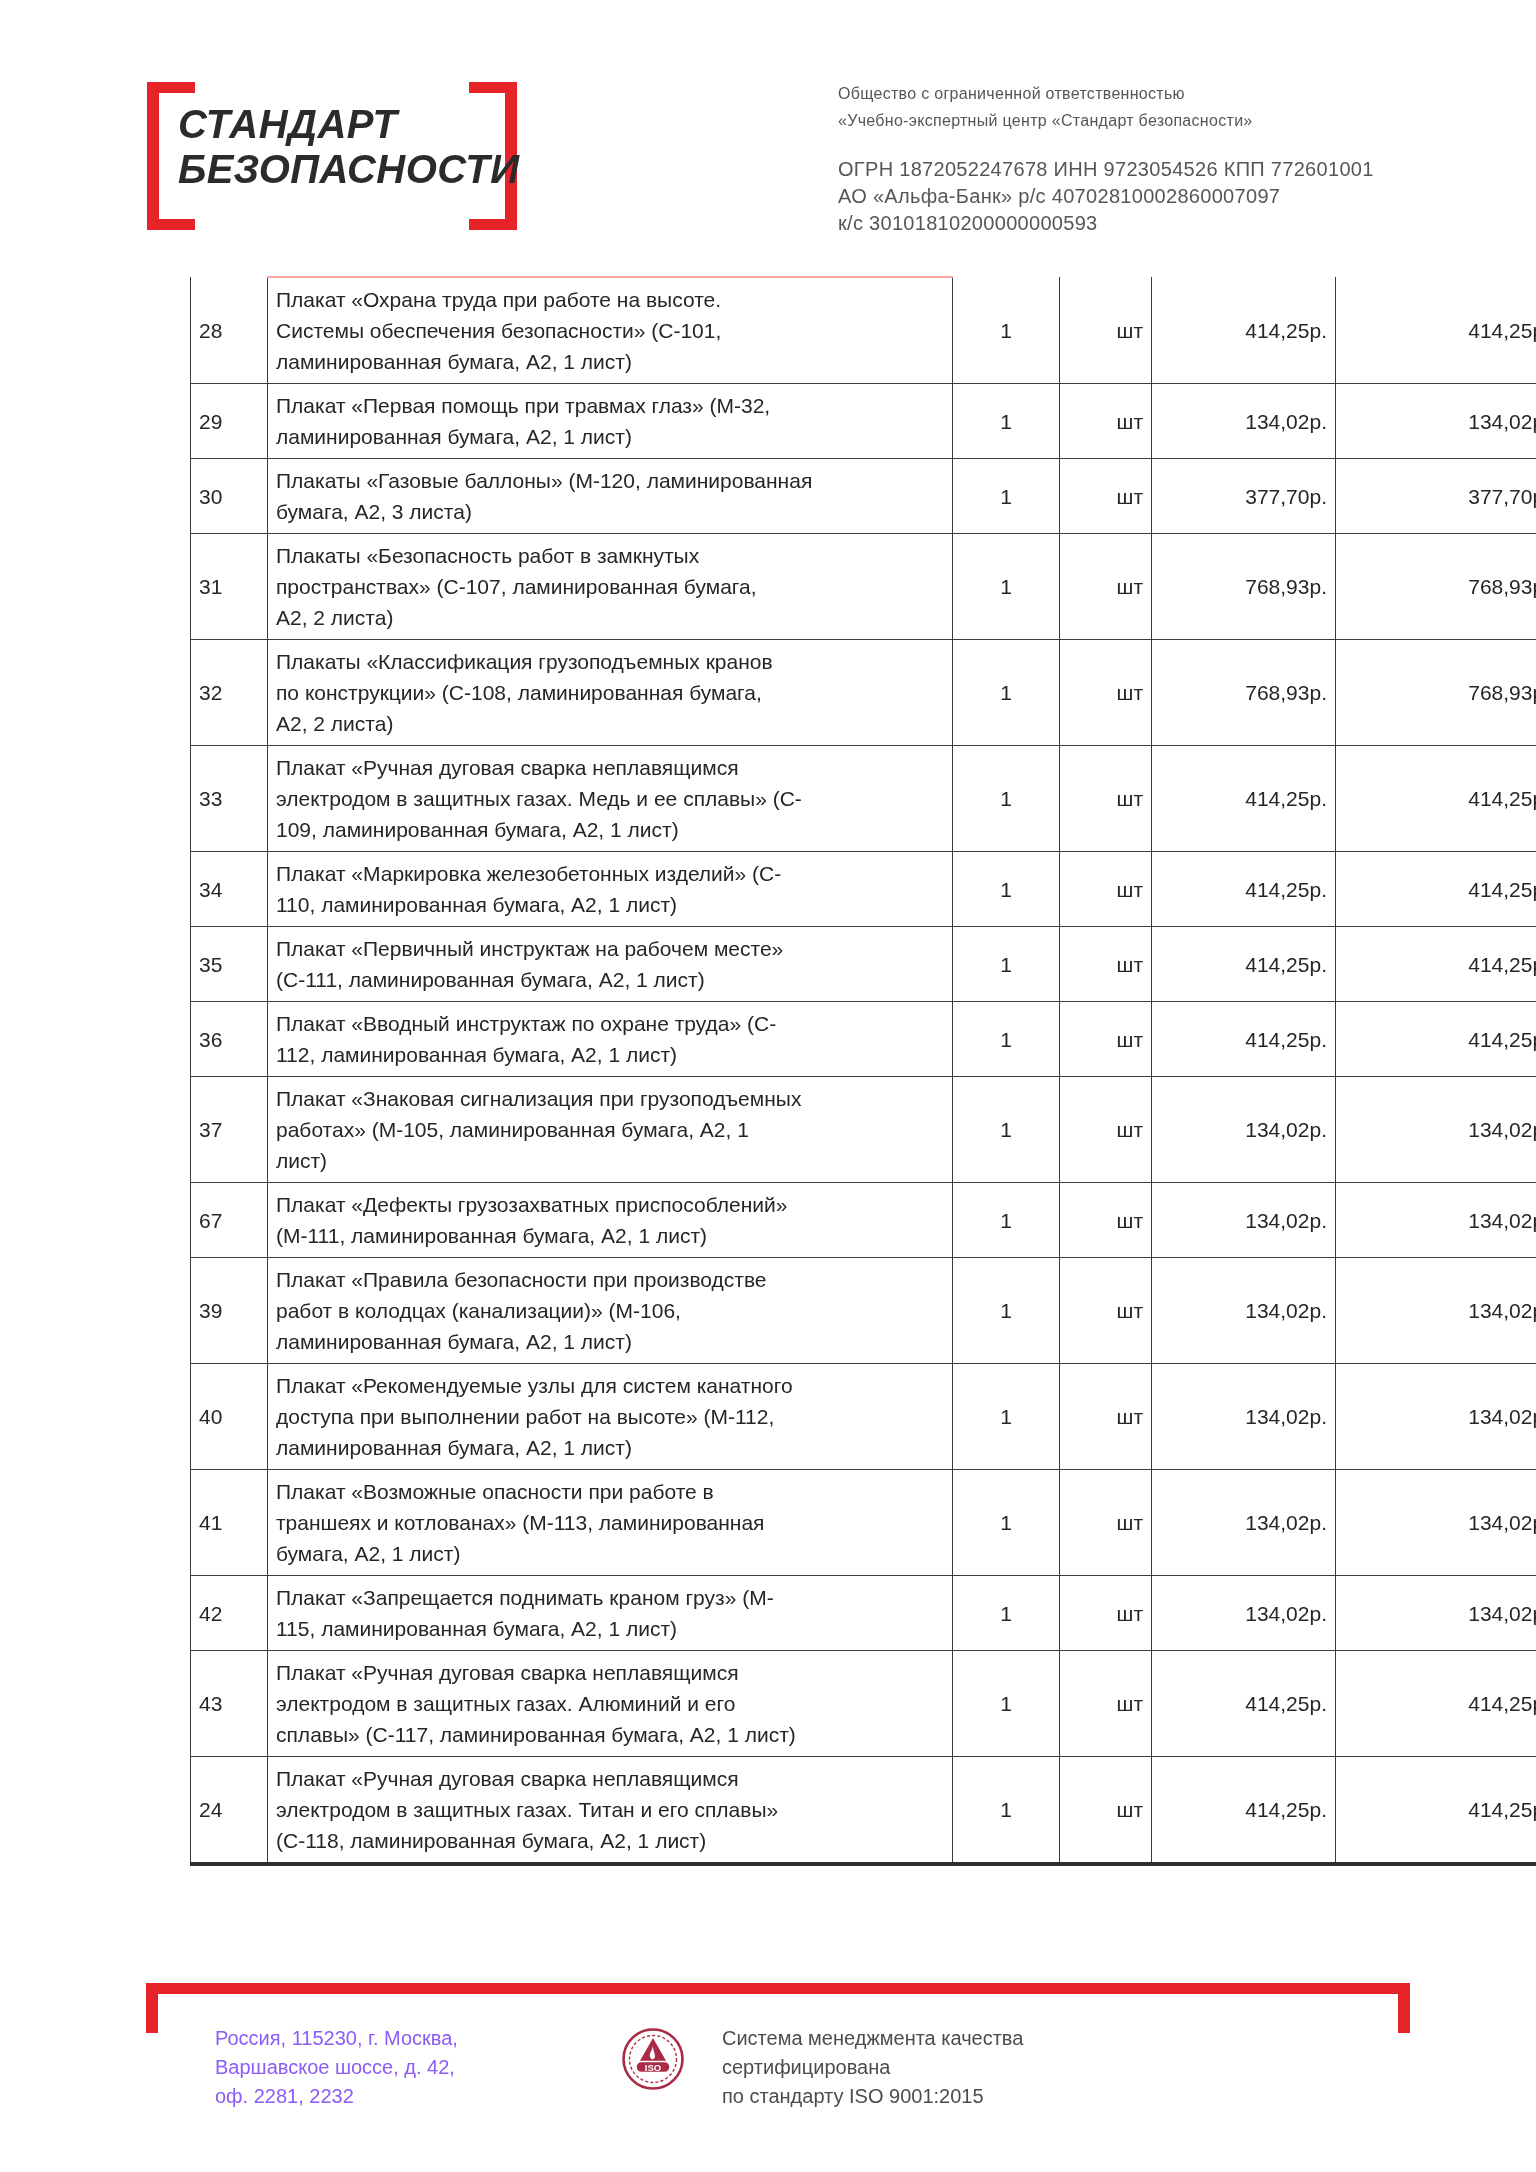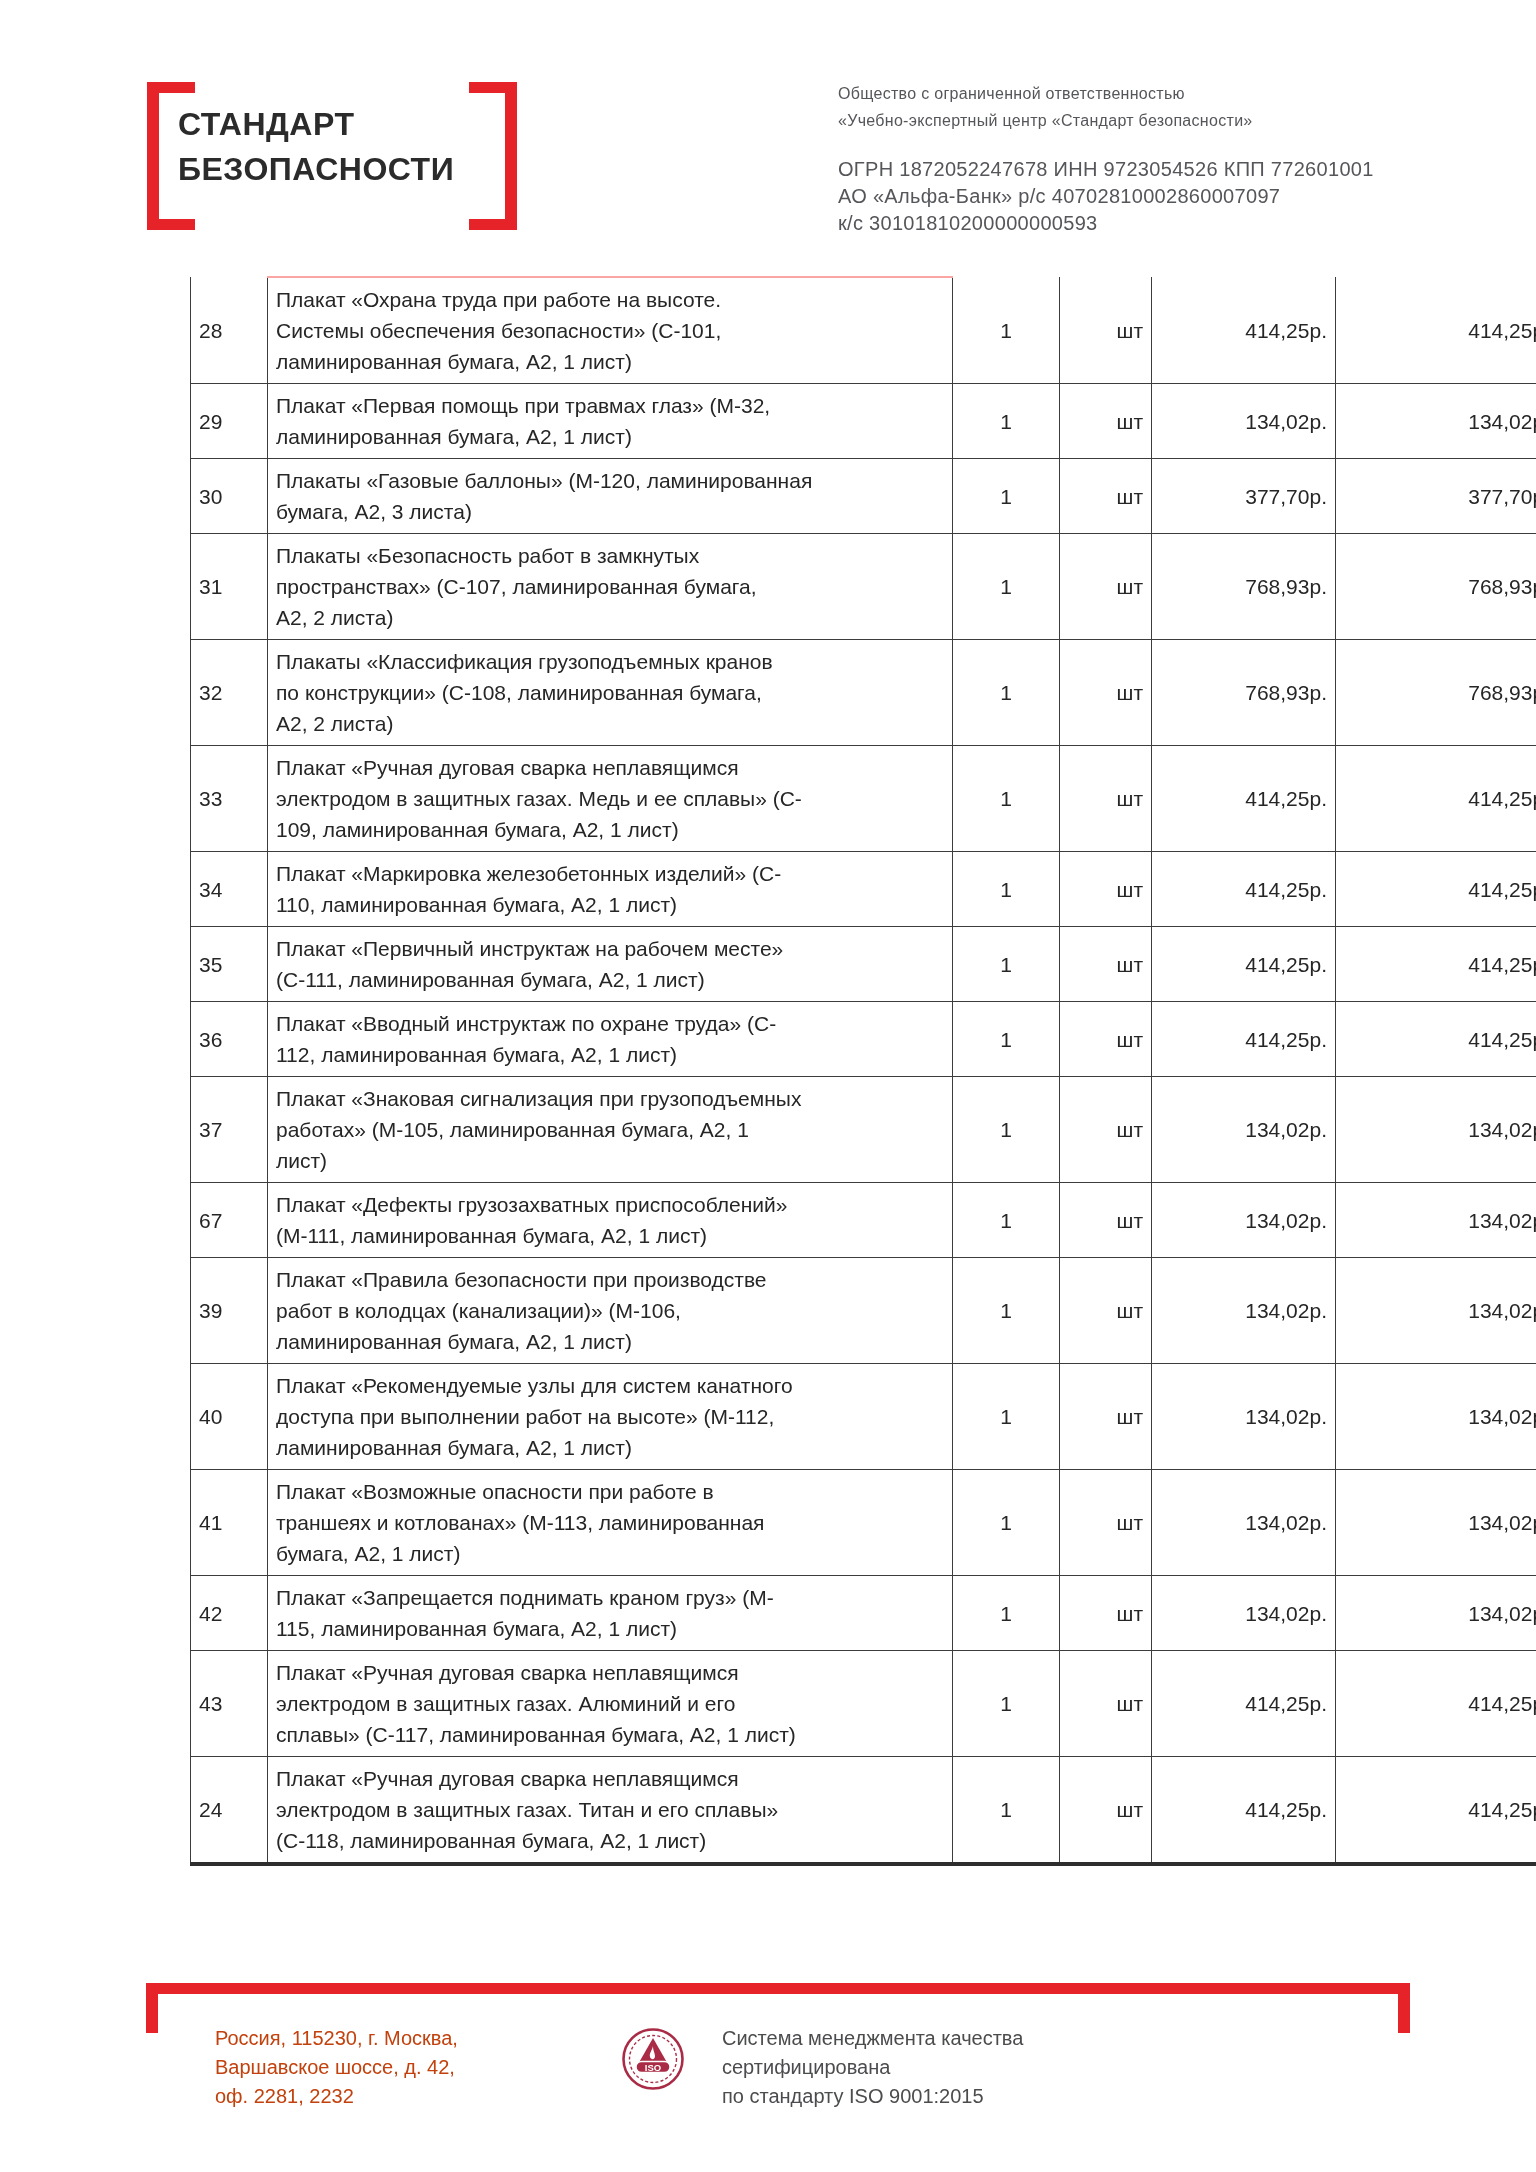--- a/index.html
+++ b/index.html
@@ -16,22 +16,22 @@
     background:#ffffff;
     font-family:"Liberation Sans", sans-serif;
     overflow:hidden;
   }
   
   .logo-bracket{position:absolute;box-sizing:border-box;width:48px;height:148px;top:82px;}
   .logo-bracket.left{left:147px;border-left:12px solid var(--accent-red);border-top:11px solid var(--accent-red);border-bottom:11px solid var(--accent-red);}
   .logo-bracket.right{left:469px;border-right:12px solid var(--accent-red);border-top:11px solid var(--accent-red);border-bottom:11px solid var(--accent-red);}
   .logo-text{
     position:absolute;left:178px;top:102px;
-    font-size:32px;font-weight:bold;color:var(--text-dark);
-    line-height:45px;letter-spacing:0.5px;white-space:pre-line;
+    font-size:40px;font-weight:bold;color:var(--text-dark);
+    line-height:45px;letter-spacing:0.5px;white-space:pre-line;font-style:italic;
   }
   
   .company-name{
     position:absolute;left:838px;top:80px;
     font-size:16px;color:var(--text-gray);line-height:27px;white-space:pre-line;letter-spacing:0.3px;
   }
   .company-details{
     position:absolute;left:838px;top:156px;
     font-size:20px;color:var(--text-gray);line-height:27px;white-space:pre-line;letter-spacing:0.3px;
   }
@@ -60,21 +60,21 @@
   
   .footer-bracket{
     position:absolute;left:146px;top:1983px;width:1264px;height:50px;
     box-sizing:border-box;
     border-top:11px solid var(--accent-red);
     border-left:12px solid var(--accent-red);
     border-right:12px solid var(--accent-red);
   }
   .footer-address{
     position:absolute;left:215px;top:2024px;
-    font-size:20px;color:#c2410c;line-height:29px;white-space:pre-line;
+    font-size:20px;color:#8b5cf6;line-height:29px;white-space:pre-line;
   }
   .iso-logo{position:absolute;left:622px;top:2028px;}
   .footer-quality{
     position:absolute;left:722px;top:2024px;
     font-size:20px;color:#4b4c4e;line-height:29px;white-space:pre-line;
   }
   .footer-contacts{
     position:absolute;left:1168px;top:2024px;
     font-size:21px;color:#4b4c4e;line-height:29px;
   }

